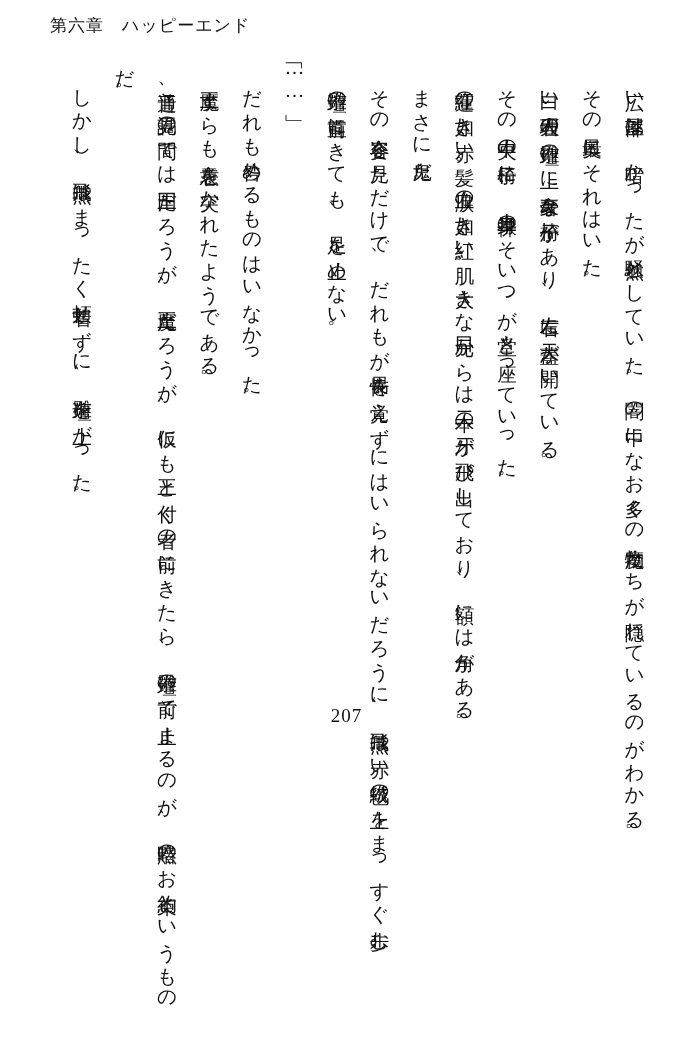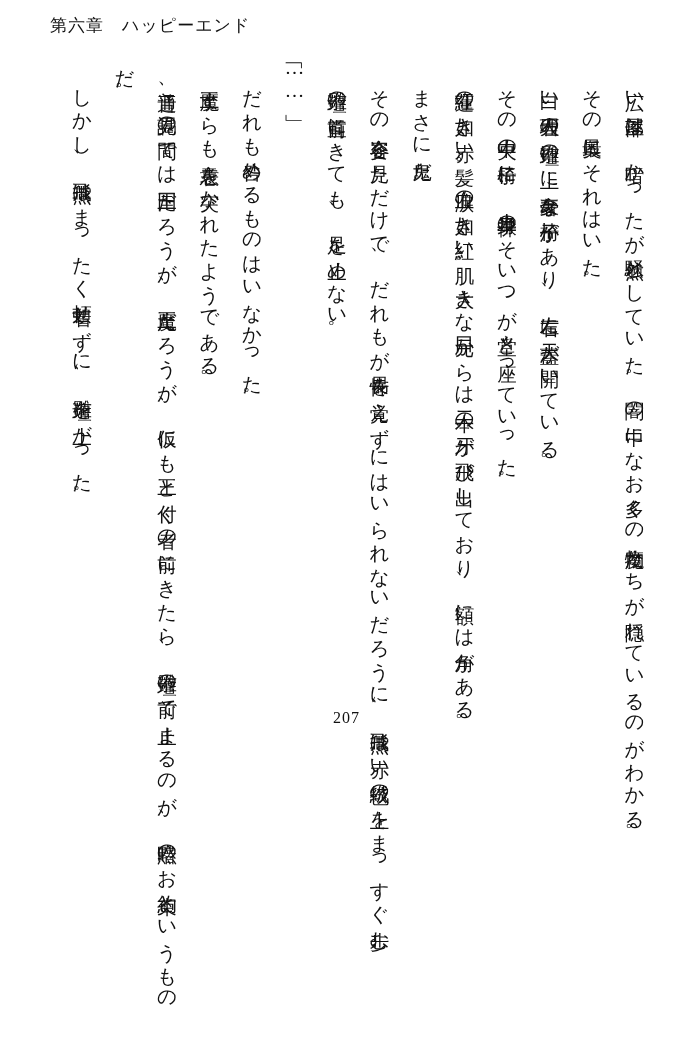--- a/index.html
+++ b/index.html
@@ -59,21 +59,21 @@
   .body-text p.noindent {
     text-indent: 0;
   }
 
   .folio {
     position: absolute;
     bottom: 16px;
     left: 0;
     right: 0;
     text-align: center;
-    font-size: 16px;
+    font-size: 19px;
     letter-spacing: 1px;
     color: #111;
     font-family: Liberation Serif, serif;
   }
 </style>
 </head>
 <body>
 
 <div class="page">
 

